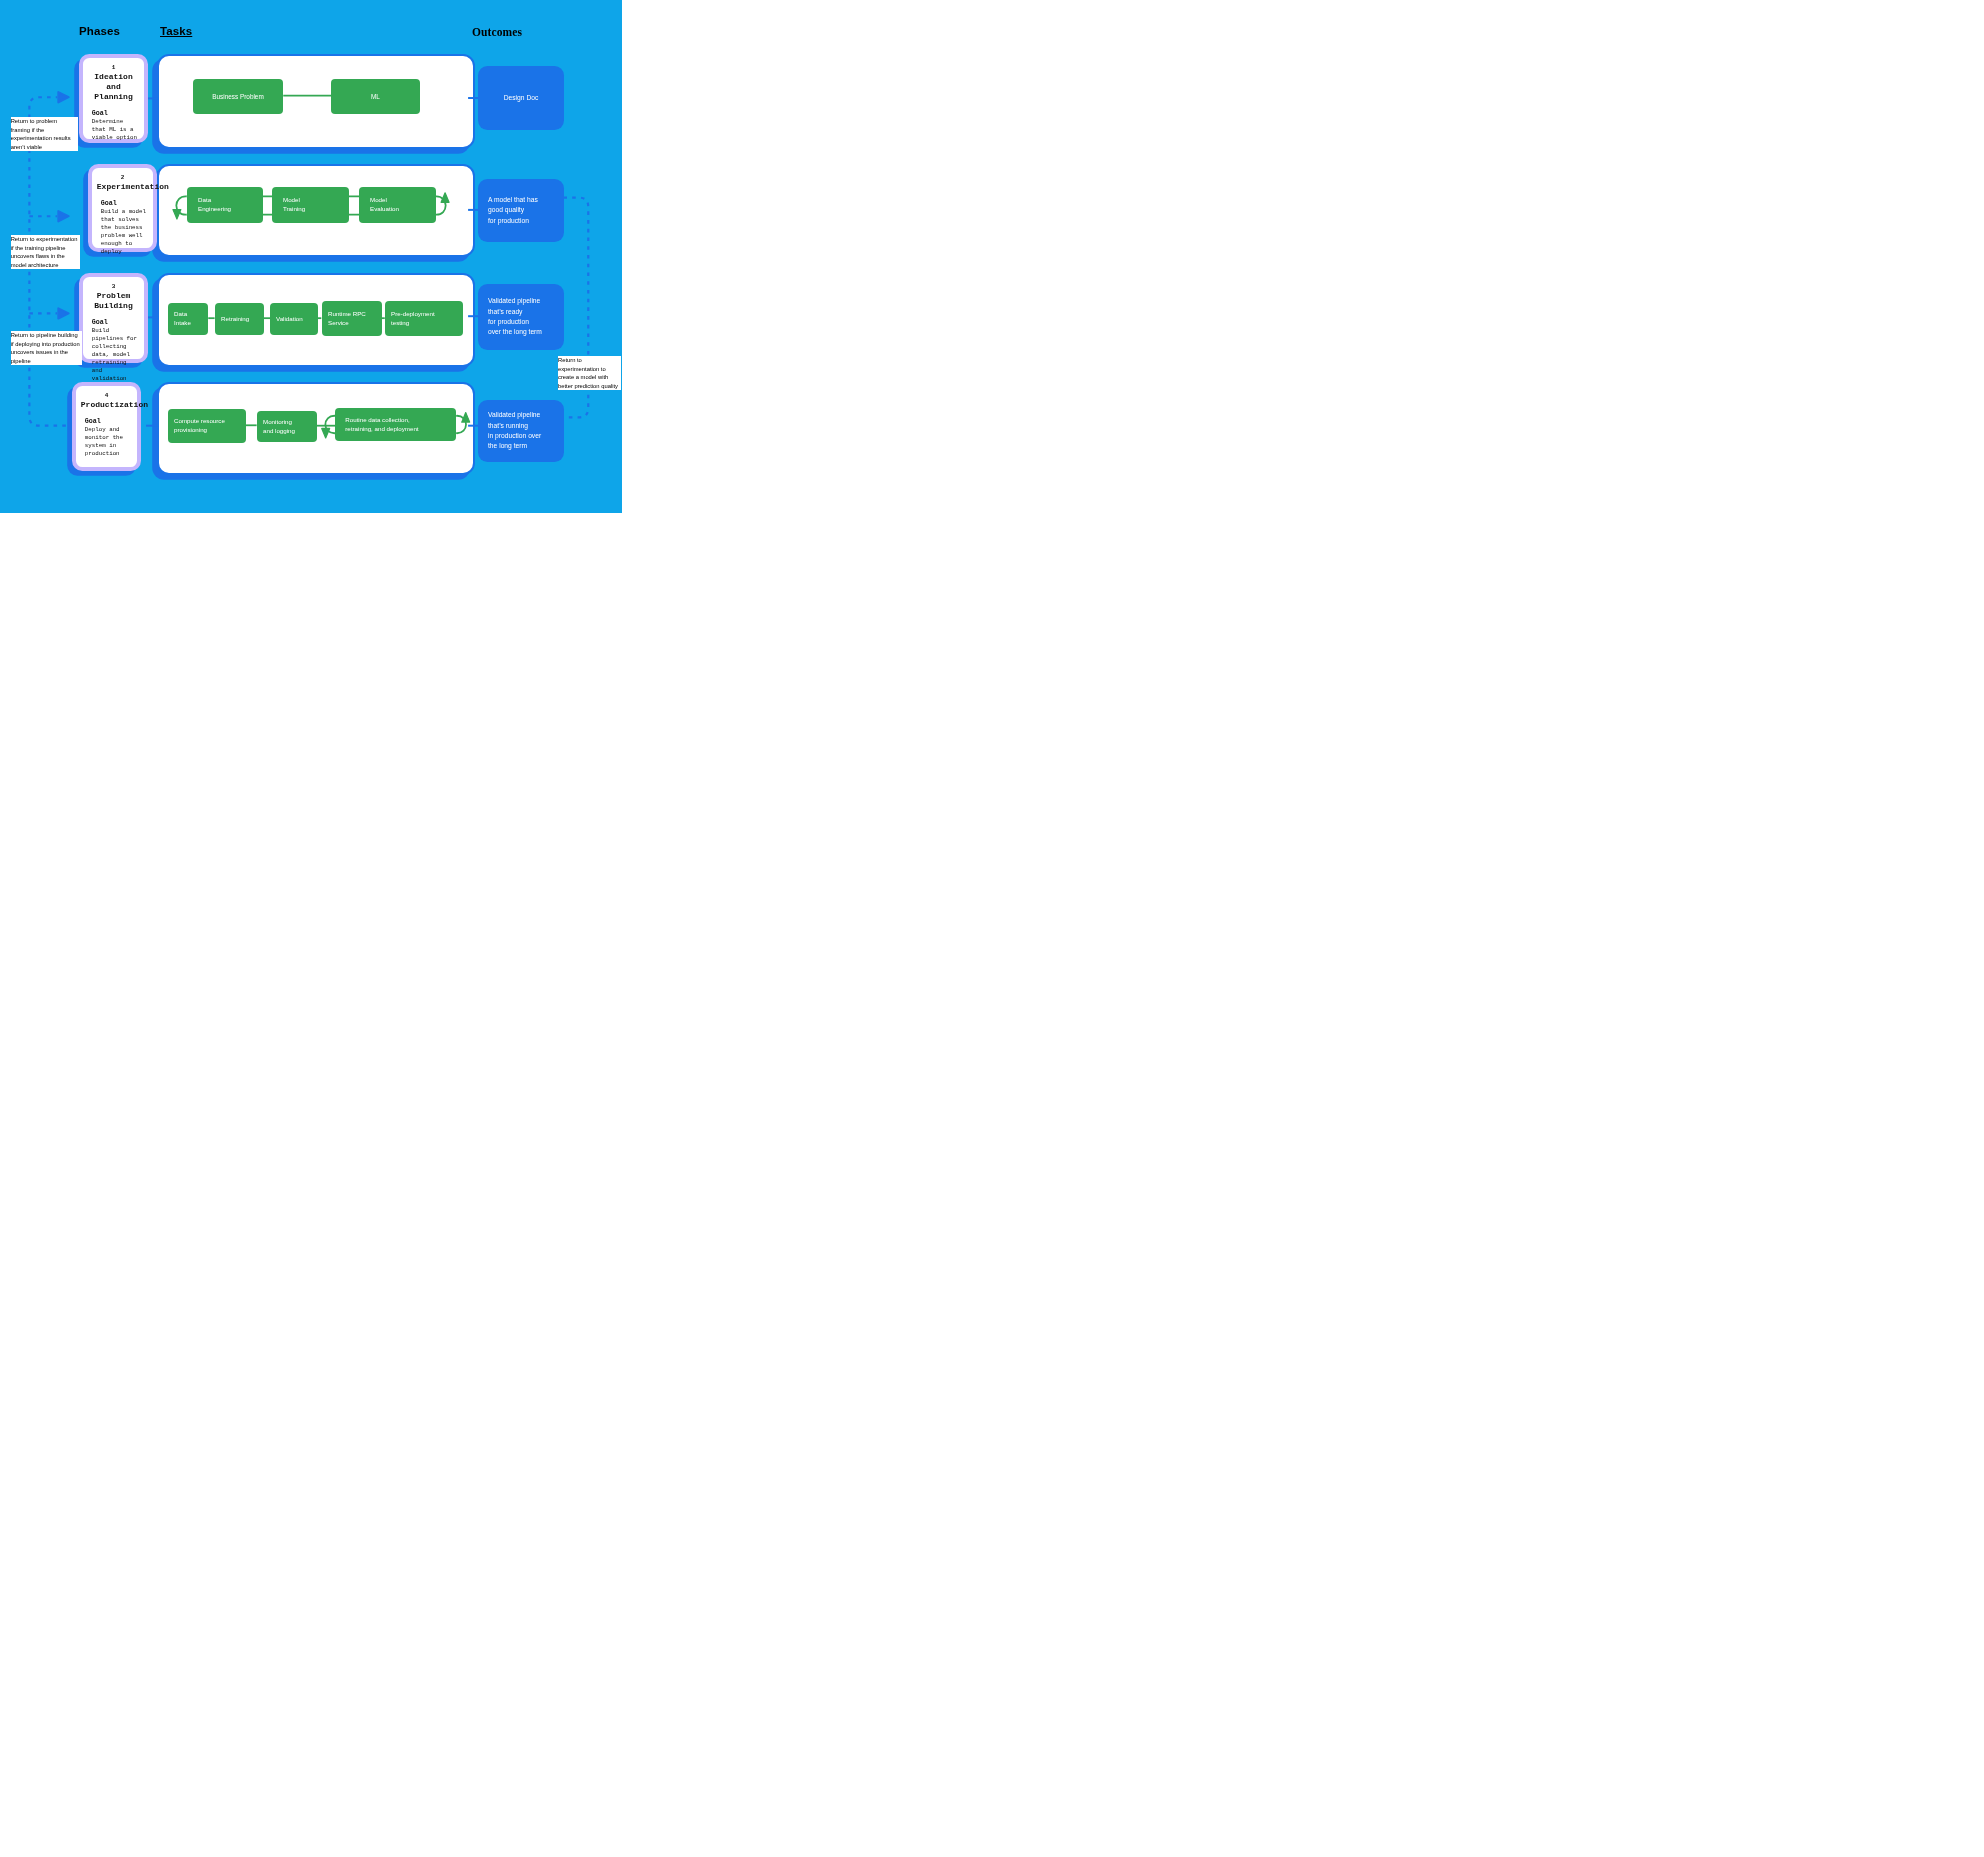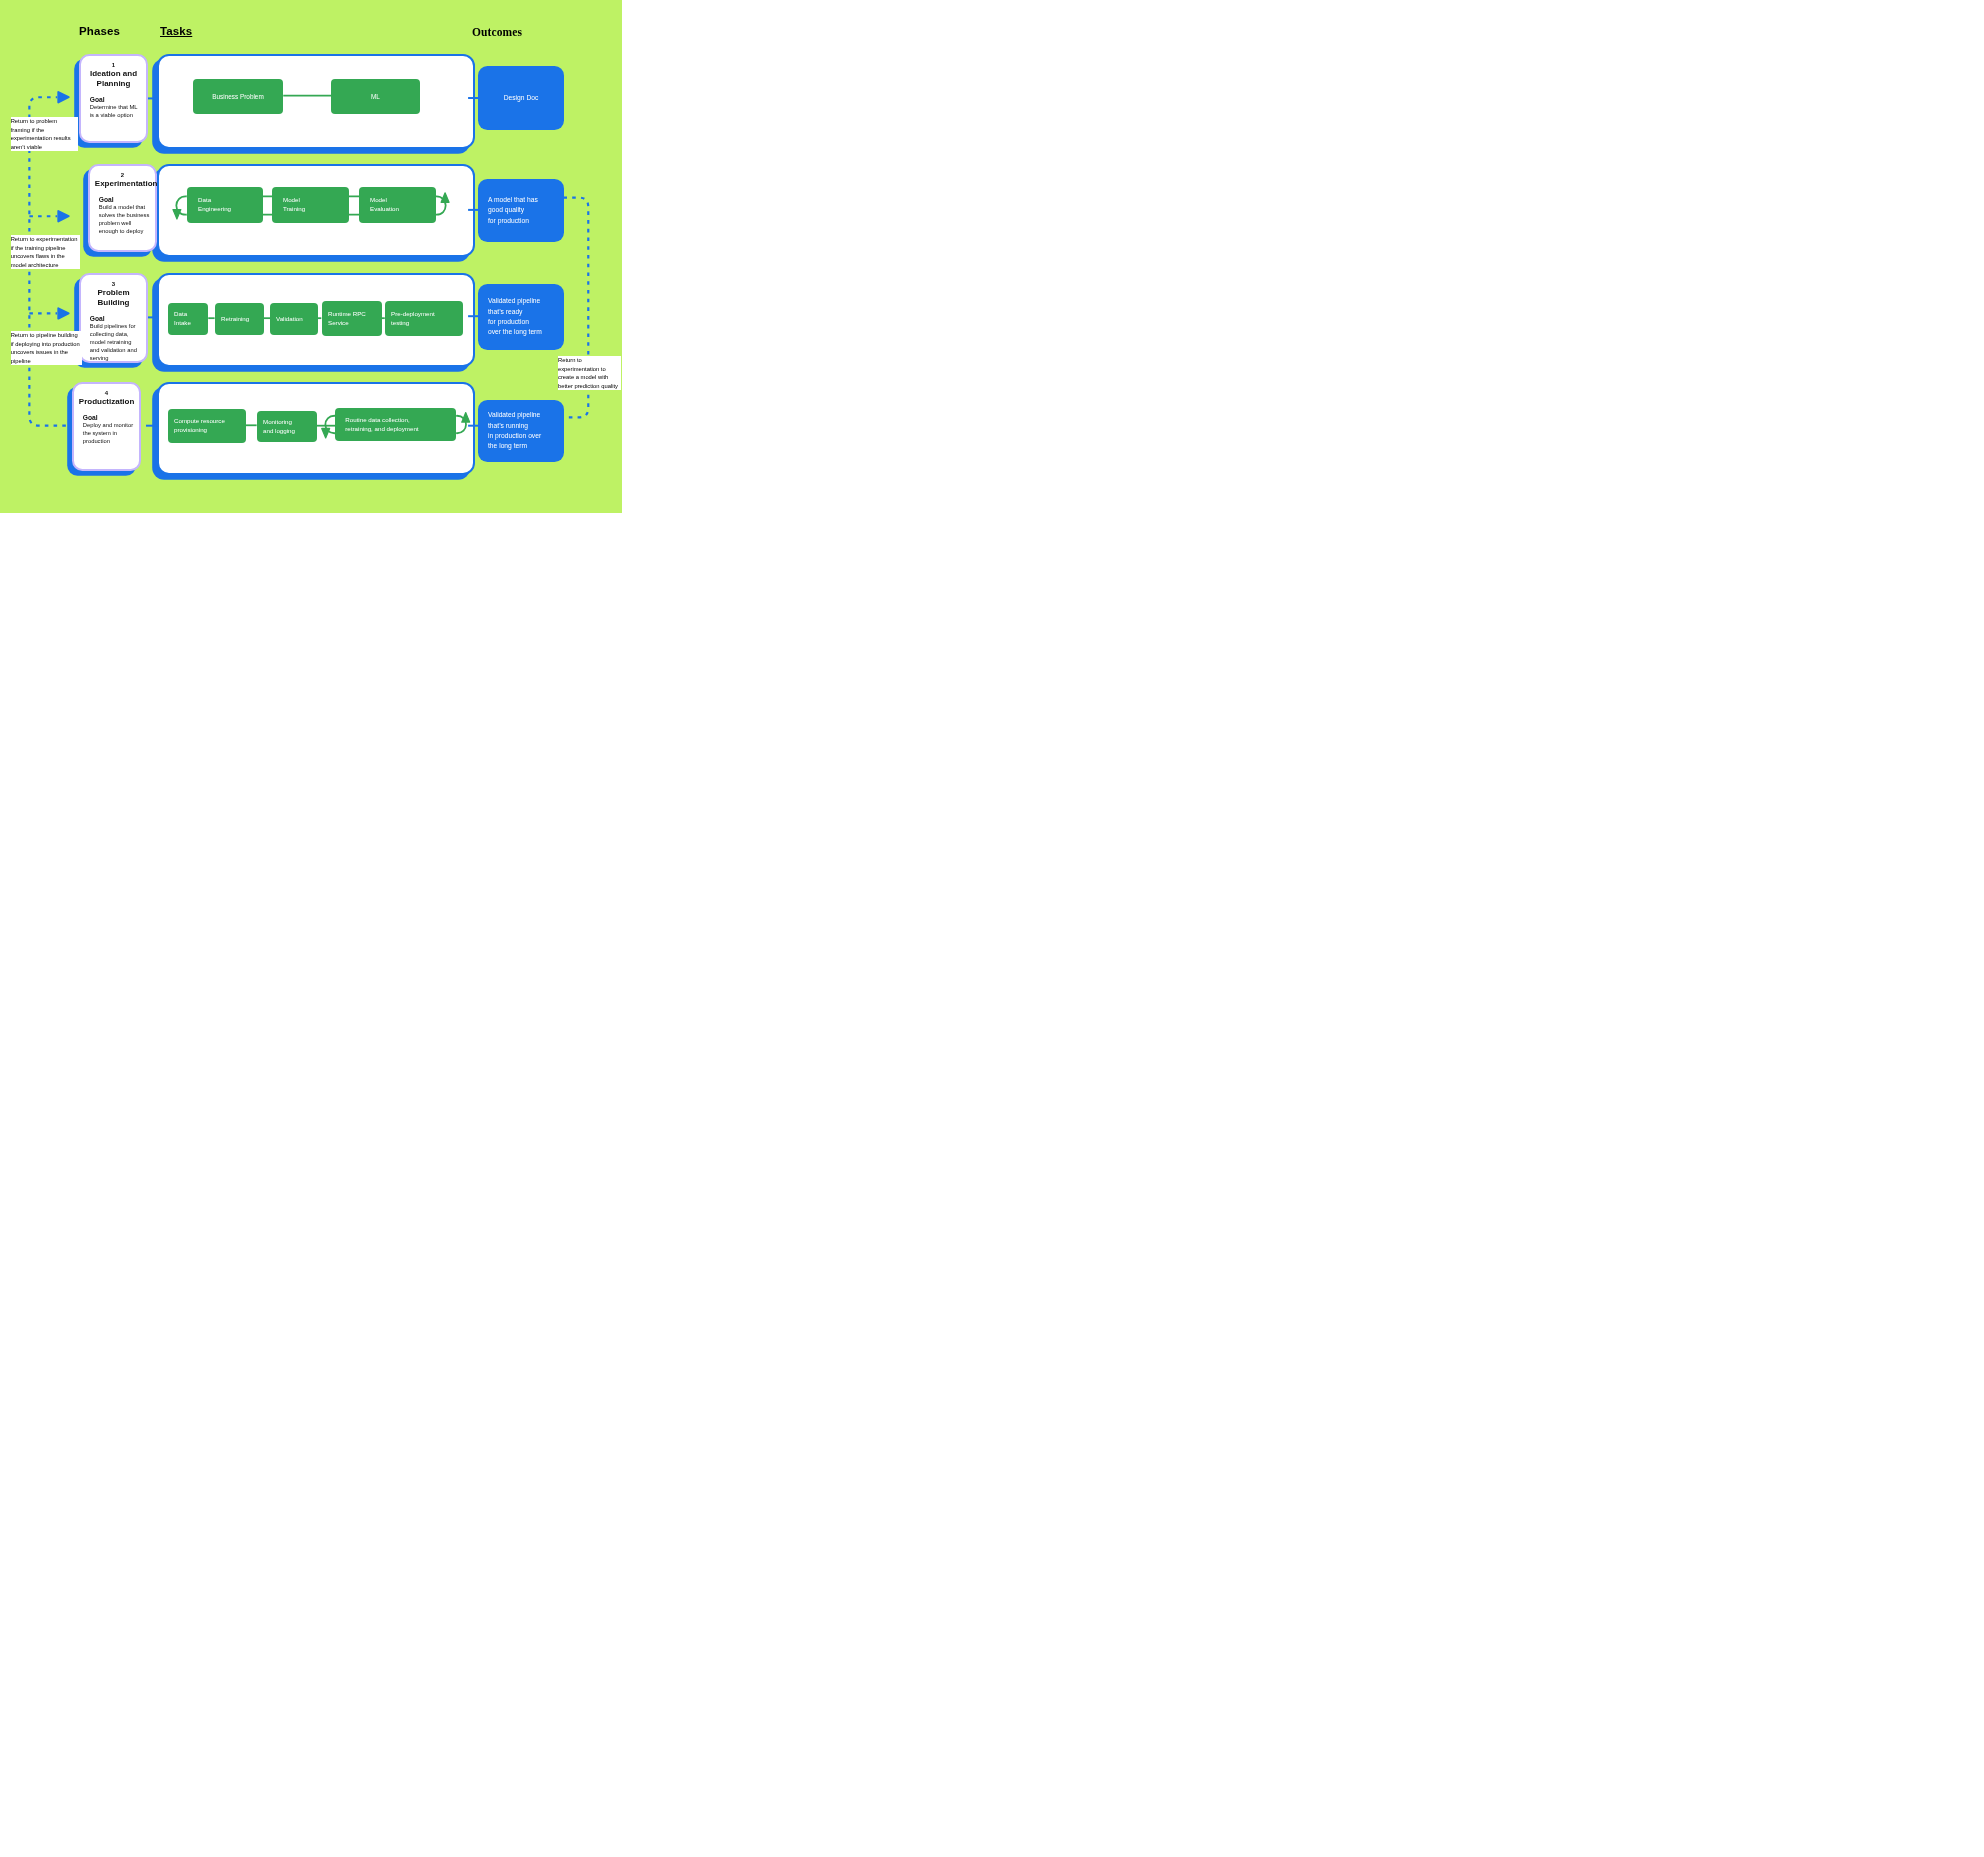--- a/index.html
+++ b/index.html
@@ -1,23 +1,23 @@
 <!DOCTYPE html>
 <html style="font-size:6.4px"><head>
 <meta charset="utf-8">
 <style>
   html,body{margin:0;padding:0;background:#ffffff;}
   body{font-family:"Liberation Sans",sans-serif;color:#111;}
-  .canvas{position:relative;width:622px;height:513px;background:#bef264;overflow:hidden;}
+  .canvas{position:relative;width:622px;height:513px;background:#0ea5e9;overflow:hidden;}
   .col-header{position:absolute;font-size:11.5px;font-weight:700;color:#000;letter-spacing:0.1px;}
   svg.overlay{position:absolute;left:0;top:0;z-index:2;pointer-events:none;}
   .task-container{position:absolute;background:#fff;border:2px solid #1A73E8;border-radius:12px;
     box-shadow:-4.8px 4.8px 0 0 #1A73E8;z-index:1;}
-  .phase-card{position:absolute;background:#fff;border:2px solid #c4b5fd;border-radius:10.3px;
-    box-shadow:-4.8px 4.8px 0 0 #1A73E8;z-index:3;box-sizing:border-box;padding:5.6px 4.8px 4px 4.8px;}
+  .phase-card{position:absolute;background:#fff;border:4px solid #c4b5fd;border-radius:10.3px;
+    box-shadow:-4.8px 4.8px 0 0 #1A73E8;z-index:3;box-sizing:border-box;padding:5.6px 4.8px 4px 4.8px;font-family:Liberation Mono, monospace;}
   .phase-num{text-align:center;font-size:6px;font-weight:700;color:#111;}
   .phase-title{text-align:center;font-size:8px;font-weight:700;color:#111;line-height:1.25;margin-top:1.6px;}
   .goal-label{font-size:6.7px;font-weight:700;color:#111;margin:7.1px 0 0.8px 4px;}
   .goal-text{font-size:5.8px;line-height:1.38;color:#111;margin-left:4px;margin-right:0.8px;}
   .task-box{position:absolute;background:#34A853;border-radius:4px;color:#fff;z-index:3;
     display:flex;align-items:center;font-size:6.2px;font-weight:500;line-height:1.45;
     white-space:pre-line;box-sizing:border-box;padding:3.2px 4px 3.2px 6px;}
   .task-box.centered{justify-content:center;text-align:center;font-size:6.4px;padding:3.2px;}
   .outcome-box{position:absolute;background:#1A73E8;border-radius:9.5px;color:#fff;z-index:3;
     display:flex;align-items:center;font-size:6.7px;font-weight:500;line-height:1.55;

